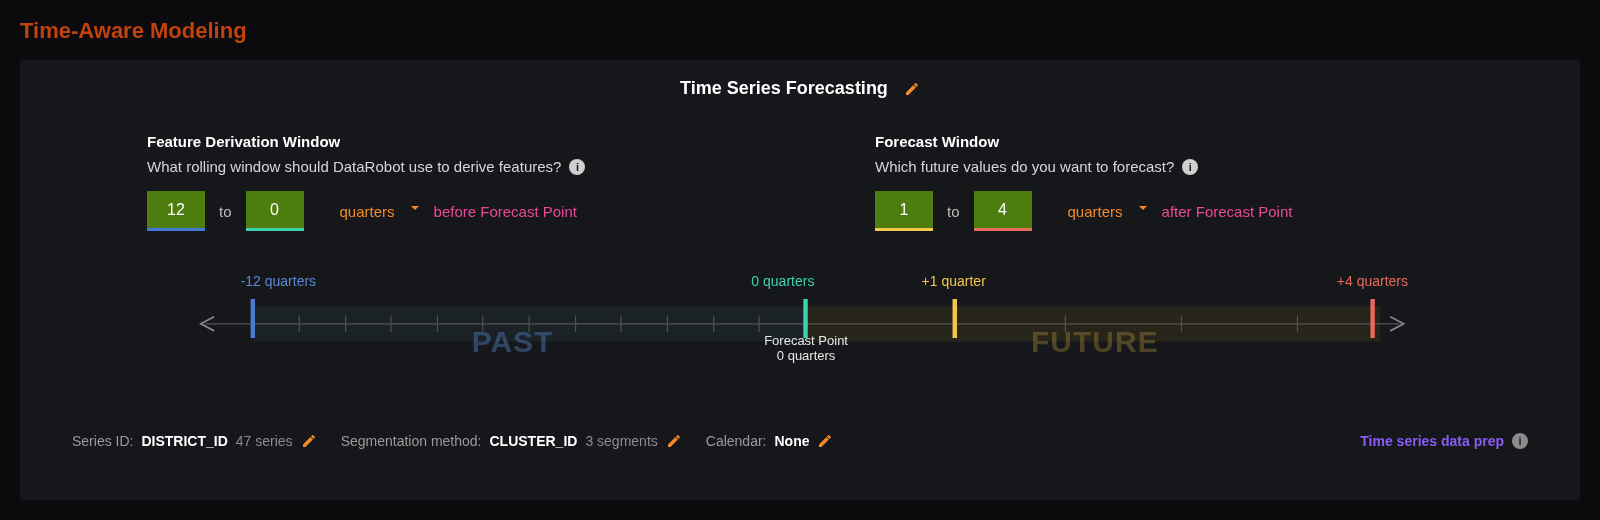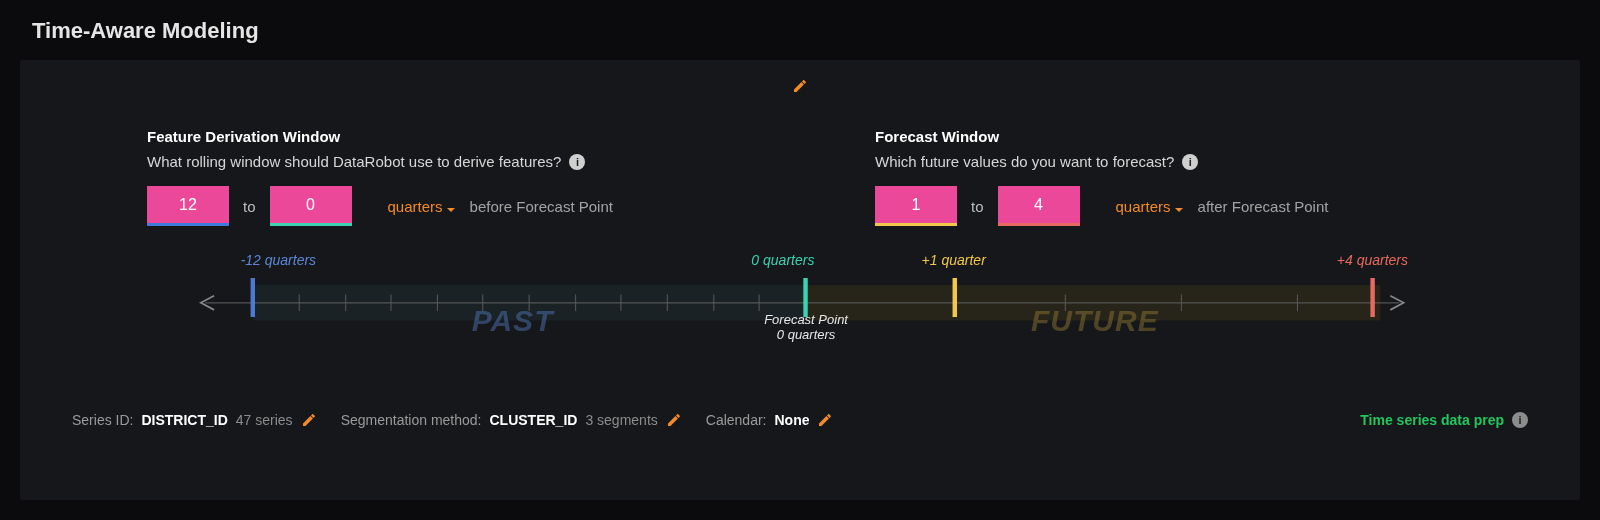--- a/index.html
+++ b/index.html
@@ -8,23 +8,22 @@
     background: #0b0b0d;
     color: #dcdcdc;
     font-family: "Helvetica Neue", "Segoe UI", Arial, sans-serif;
     font-size: 15px;
     padding: 18px 20px 0 20px;
   }
 
   h1.page-title {
     font-size: 22px;
     font-weight: 700;
-    color: #e5e5e5;
+    color: #c2410c;
     margin-bottom: 16px;
-    margin-left: 12px;
   }
 
   .panel {
     background: #15171a;
     border-radius: 2px;
     width: 100%;
     height: 440px;
     padding: 18px 52px 6px 52px;
     position: relative;
   }
@@ -49,43 +48,42 @@
   .col-title { font-weight: 700; color: #fff; font-size: 15px; margin-bottom: 8px; }
   .col-desc-row { display: flex; align-items: center; gap: 8px; margin-bottom: 16px; color: #d6d6d6; }
   .info-icon {
     display:inline-flex; align-items:center; justify-content:center;
     width:16px; height:16px; border-radius:50%;
     background:#cfcfcf; color:#1b1d1f; font-size:11px; font-weight:700;
   }
 
   .range-row { display: flex; align-items: center; gap: 14px; color:#bdbdbd; }
   .num-input {
-    width: 82px; height: 40px;
-    background: #ec4899; color: #fff;
+    width: 58px; height: 40px;
+    background: #4d7c0f; color: #fff;
     border: none; border-bottom: 3px solid transparent;
     text-align: center; font-size: 16px; font-weight: 400;
     outline: none;
   }
   .num-input.blue   { border-bottom-color: #3f7ad8; }
   .num-input.teal   { border-bottom-color: #3cd2b1; }
   .num-input.yellow { border-bottom-color: #f2c84b; }
   .num-input.red    { border-bottom-color: #e8695e; }
 
   .unit-link {
-    color: #f28a2a; font-weight: 500; display:inline-flex; align-items:flex-end; gap:3px;
+    color: #f28a2a; font-weight: 500; display:inline-flex; align-items:flex-start; gap:15px;
     cursor: pointer;
   }
-  .after-text { color: #a3a3a3; }
+  .after-text { color: #ec4899; }
 
   
   .timeline-wrap {
     position: relative;
     height: 130px;
-    margin: 26px 120px 30px 120px;
-    font-style: italic;
+    margin: 42px 120px 30px 120px;
   }
   .timeline-wrap svg { width: 100%; height: 100%; display:block; }
 
   .tl-label { position:absolute; font-size:14px; white-space:nowrap; }
   .tl-label.blue   { color:#5c87d6; }
   .tl-label.teal   { color:#3cd2b1; }
   .tl-label.yellow { color:#f2c84b; }
   .tl-label.red    { color:#e8695e; }
   .tl-label.white  { color:#e8e8e8; font-size:13px; text-align:center; }
 
@@ -102,32 +100,33 @@
     margin-top: 4px;
     display:flex;
     align-items:center;
     gap: 24px;
     color:#9a9a9a;
     font-size:14px;
   }
   .footer-item { display:flex; align-items:center; gap:8px; }
   .footer-item .strong { color:#fff; font-weight:700; }
   .footer-item .dim { color:#8c8c8c; }
-  .footer-link { color:#22c55e; font-weight:600; cursor:pointer; }
+  .footer-link { color:#8b5cf6; font-weight:600; cursor:pointer; }
   .footer-spacer { flex: 1 1 auto; }
 
 </style>
 </head>
 <body>
 
 <h1 class="page-title">Time-Aware Modeling</h1>
 
 <div class="panel">
 
   <div class="section-title-row">
+    <span class="section-title">Time Series Forecasting</span>
     <span class="pencil-icon">
       <svg viewBox="0 0 16 16">
           <path fill="#f28a2a" d="M2 11.5V14h2.5l7.4-7.4-2.5-2.5L2 11.5zM13.7 4.8c.3-.3.3-.7 0-1l-1.5-1.5c-.3-.3-.7-.3-1 0l-1.2 1.2 2.5 2.5 1.2-1.2z"></path>
         </svg>
     </span>
   </div>
 
   <div class="two-col">
 
     <div class="col">

